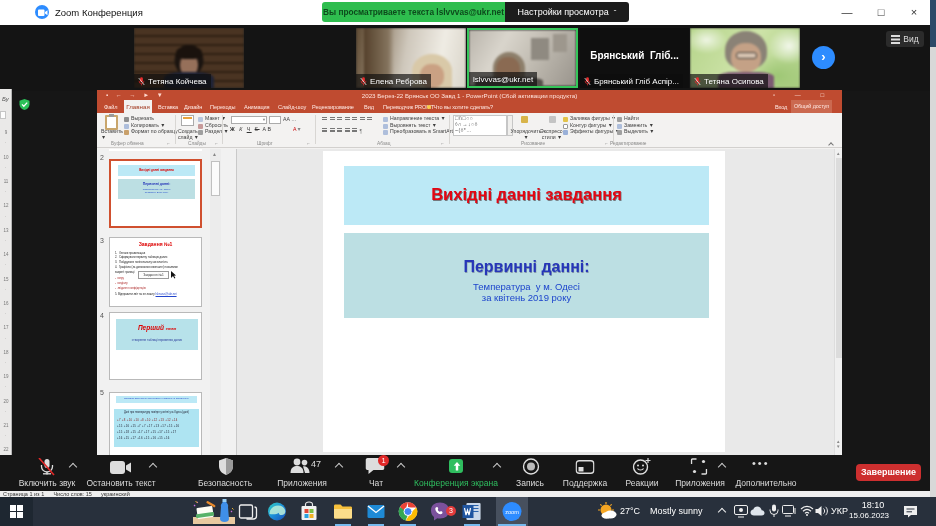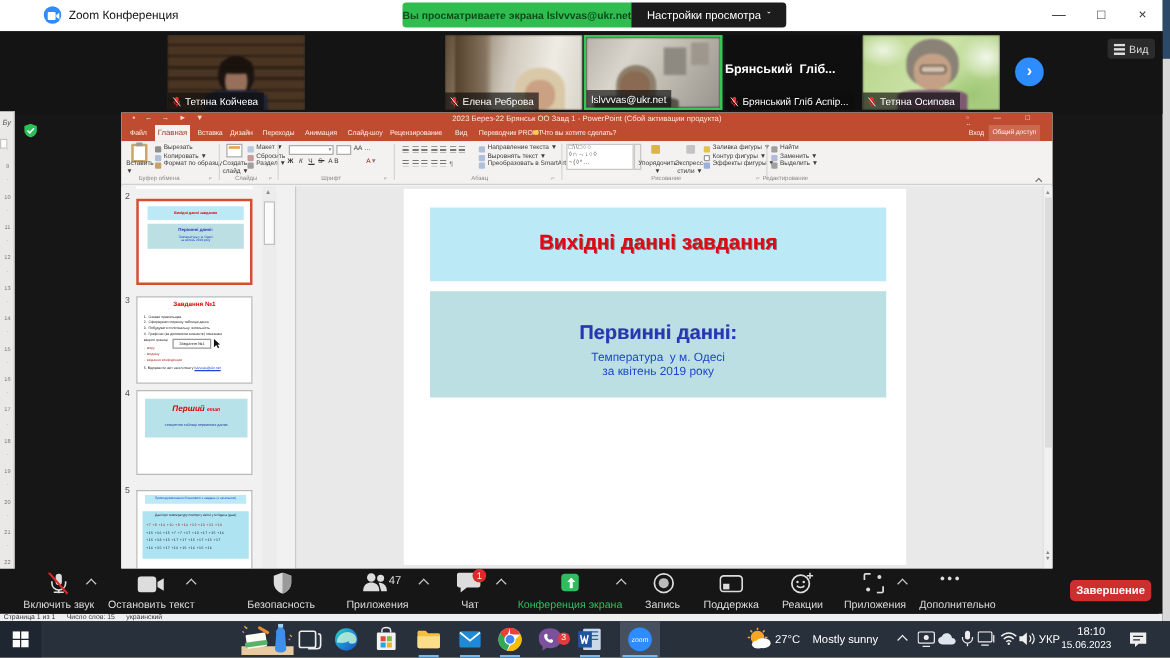--- a/index.html
+++ b/index.html
@@ -68,21 +68,21 @@
 <div class="abs" id="edge-gray"></div>
 
 <div class="abs" id="ztitle"></div>
 <div class="abs" id="zicon">
     <svg width="10" height="8">
       <path d="M0 1.5 Q0 0.5 1 .5 L5.5 .5 Q6.5 .5 6.5 1.5 L6.5 6 Q6.5 7 5.5 7 L1 7 Q0 7 0 6 Z M7 3 L9.5 1.2 L9.5 6.3 L7 4.6 Z" fill="#fff"></path>
     </svg>
   </div>
 <div class="abs" id="ztext">Zoom Конференция</div>
 <div class="abs" id="banner">
-    <span>Вы просматриваете экрана lslvvvas@ukr.net</span>
+    <span>Вы просматриваете текста lslvvvas@ukr.net</span>
   </div>
 <div class="abs" id="bset">Настройки просмотра&nbsp;&nbsp;<span style="font-size:8px">ˇ</span></div>
 <div class="abs wbtn" style="left:838px">—</div>
 <div class="abs wbtn" style="left:872px">□</div>
 <div class="abs wbtn" style="left:905px">×</div>
 
 <div class="abs" id="strip">
 
   <div class="tile" style="left:134px;width:110px">
     <div class="ph">
@@ -124,21 +124,21 @@
     <div class="abs" style="left:62px;top:8px;width:18px;height:22px;background:#8f8a81"></div>
     <div class="abs" style="left:84px;top:4px;width:14px;height:18px;background:#9d978d"></div>
     <div class="abs" style="left:24px;top:22px;width:32px;height:32px;border-radius:50% 50% 30% 30%;background:#8d7f6b"></div>
     <div class="abs" style="left:27px;top:27px;width:24px;height:26px;border-radius:45%;background:#8a6a52"></div>
     <div class="abs" style="left:6px;top:47px;width:68px;height:11px;border-radius:20% 35% 0 0;background:#55514b"></div>
     </div>
     <div class="nlab" style="bottom:0">lslvvvas@ukr.net</div>
   </div>
 
   <div class="tile" style="left:580px;width:109px;background:#0f0f0f">
-    <div class="abs" style="left:0;top:22px;width:109px;text-align:left;color:#fff;font-size:10px;font-weight:bold">Брянський&nbsp; Гліб...</div>
+    <div class="abs" style="left:0;top:22px;width:109px;text-align:center;color:#fff;font-size:10px;font-weight:bold">Брянський&nbsp; Гліб...</div>
     <div class="nlab"><svg class="mic" viewBox="0 0 10 12">
           <rect x="3" y="0" width="4" height="7" rx="2" fill="#e82d2d"></rect>
           <path d="M1.5 5 Q1.5 9 5 9 Q8.5 9 8.5 5" stroke="#e82d2d" fill="none"></path>
           <line x1="5" y1="9" x2="5" y2="11.5" stroke="#e82d2d"></line>
           <line x1="1" y1="1" x2="9" y2="11" stroke="#fff" stroke-width="1"></line>
         </svg>Брянський Гліб Аспір...</div>
   </div>
 
   <div class="tile" style="left:690px;width:110px">
     <div class="ph">

